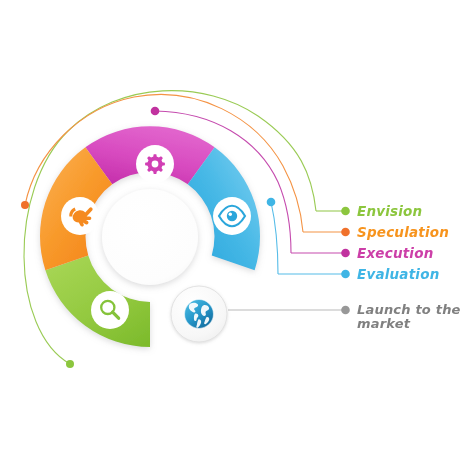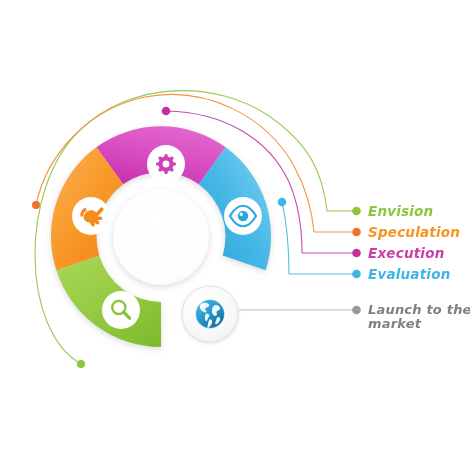--- a/index.html
+++ b/index.html
@@ -4,21 +4,21 @@
 <title>Process Cycle Infographic</title>
 <style>
   html,body{margin:0;padding:0;}
   body{
     width:470px;height:458px;
     background:#ffffff;
     font-family:"DejaVu Sans","Liberation Sans",sans-serif;
     overflow:hidden;
     position:relative;
   }
-  #stage{position:absolute;left:11px;top:0;width:440px;height:458px;}
+  #stage{position:absolute;left:0;top:0;width:440px;height:458px;}
   svg{display:block;}
   .legend-label{
     font-family:"DejaVu Sans","Liberation Sans",sans-serif;
     font-weight:bold;
     font-style:italic;
     font-size:13.5px;
     letter-spacing:.2px;
     white-space:pre;
   }
   .legend-label.two-line{font-size:13px;}

